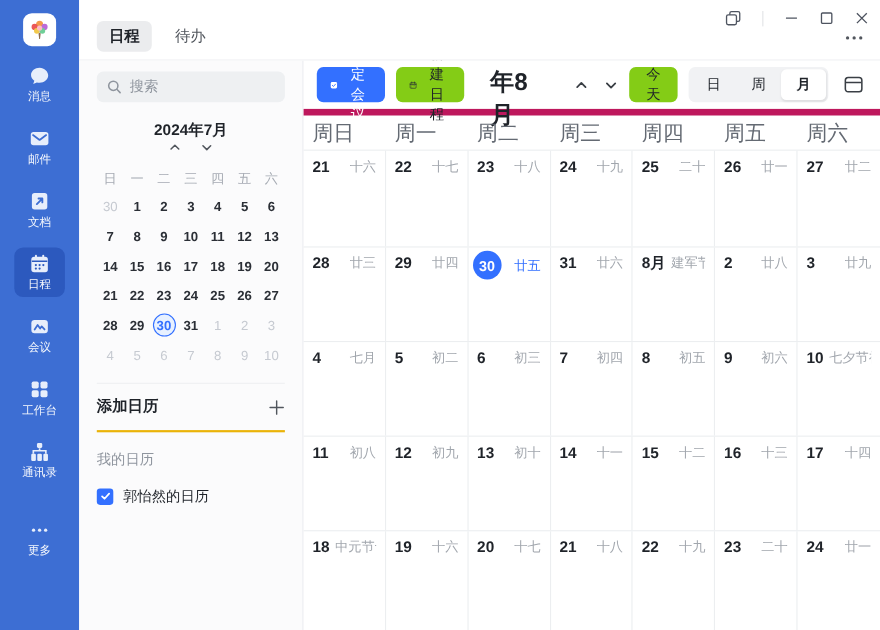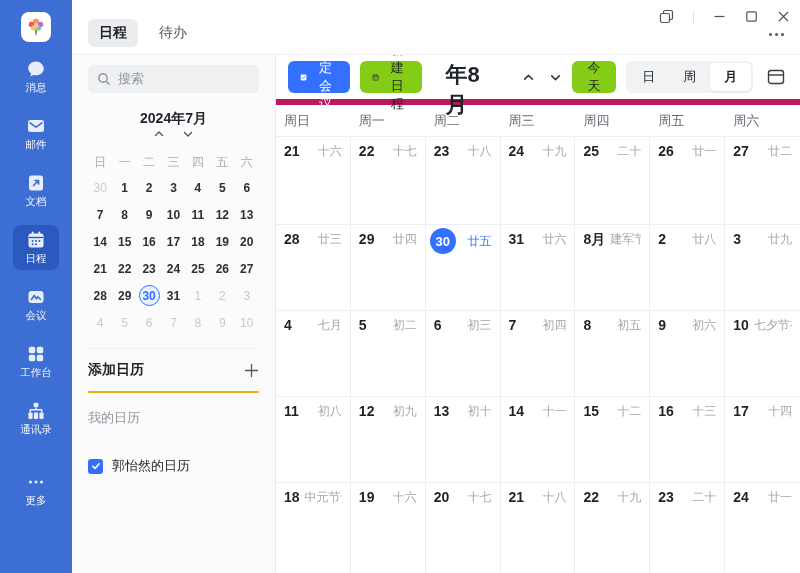--- a/index.html
+++ b/index.html
@@ -51,21 +51,21 @@
             align-items:center; justify-content:center; cursor:pointer; }
   .mc-day.muted { color:#C6CAD1; font-weight:400; }
   .mc-day.selected span { width:21px; height:21px; border-radius:50%; background:#E8F1FF;
             border:1.5px solid #3370FF; color:#3370FF; display:flex; align-items:center;
             justify-content:center; }
   .add-cal { margin-top:12px; border-top:1px solid #EFF0F2; border-bottom:2px solid #eab308;
              padding:12px 0; display:flex; align-items:center; }
   .add-cal b { flex:1; font-size:14px; color:#1F2329; }
   .plus-btn { color:#51565D; display:flex; cursor:pointer; }
   .mycal-title { margin-top:16px; font-size:13px; color:#8F959E; }
-  .cal-item { margin-top:30px; display:flex; align-items:center; gap:9px; cursor:pointer; }
+  .cal-item { margin-top:15px; display:flex; align-items:center; gap:9px; cursor:pointer; }
   .checkbox { width:15px; height:15px; border-radius:3px; background:#3370FF; display:flex;
               align-items:center; justify-content:center; flex-shrink:0; }
   .cal-item span.lbl { font-size:13px; color:#1F2329; }
 
   
   .main { flex:1; display:flex; flex-direction:column; min-width:0; background:#fff; }
   .toolbar { height:50px; flex-shrink:0; display:flex; align-items:center;
              padding:0 12px; gap:10px; border-bottom:6px solid #be185d; }
   .btn { height:32px; border:none; border-radius:6px; display:flex; align-items:center;
          gap:6px; padding:0 12px; font-size:13px; cursor:pointer;
@@ -78,21 +78,21 @@
   .tb-right { margin-left:auto; display:flex; align-items:center; gap:10px; }
   .segmented { background:#F1F2F4; border-radius:6px; padding:2px; display:flex; height:32px; }
   .seg-opt { padding:0 14px; font-size:13px; color:#1F2329; display:flex; align-items:center;
              border-radius:5px; cursor:pointer; }
   .seg-opt.active { background:#fff; font-weight:bold; box-shadow:0 1px 2px rgba(0,0,0,.08); }
   .view-btn { width:32px; height:32px; background:transparent; border:none; display:flex;
               align-items:center; justify-content:center; cursor:pointer; }
 
   .weekday-row { height:32px; flex-shrink:0; display:grid; grid-template-columns:repeat(7,1fr);
                  align-items:center; border-bottom:1px solid #ECEEF0; }
-  .weekday-row span { font-size:13px; color:#646A73; padding-left:8px; }
+  .weekday-row span { font-size:19px; color:#646A73; padding-left:8px; }
   .grid { flex:1; display:grid; grid-template-rows:88px 86px 86px 86px 1fr; min-height:0; }
   .grid-row { display:grid; grid-template-columns:repeat(7,1fr); border-bottom:1px solid #ECEEF0; min-width:0; }
   .grid-row:last-child { border-bottom:none; }
   .cell { border-right:1px solid #ECEEF0; padding:6px 8px; display:flex;
           justify-content:space-between; align-items:flex-start; min-width:0; overflow:hidden;
           cursor:pointer; }
   .cell:last-child { border-right:none; }
   .daynum { font-size:14px; font-weight:bold; color:#1F2329; white-space:nowrap; }
   .lunar { font-size:12px; color:#A1A6AD; white-space:nowrap; }
   .cell.holiday { justify-content:flex-start; gap:5px; }

